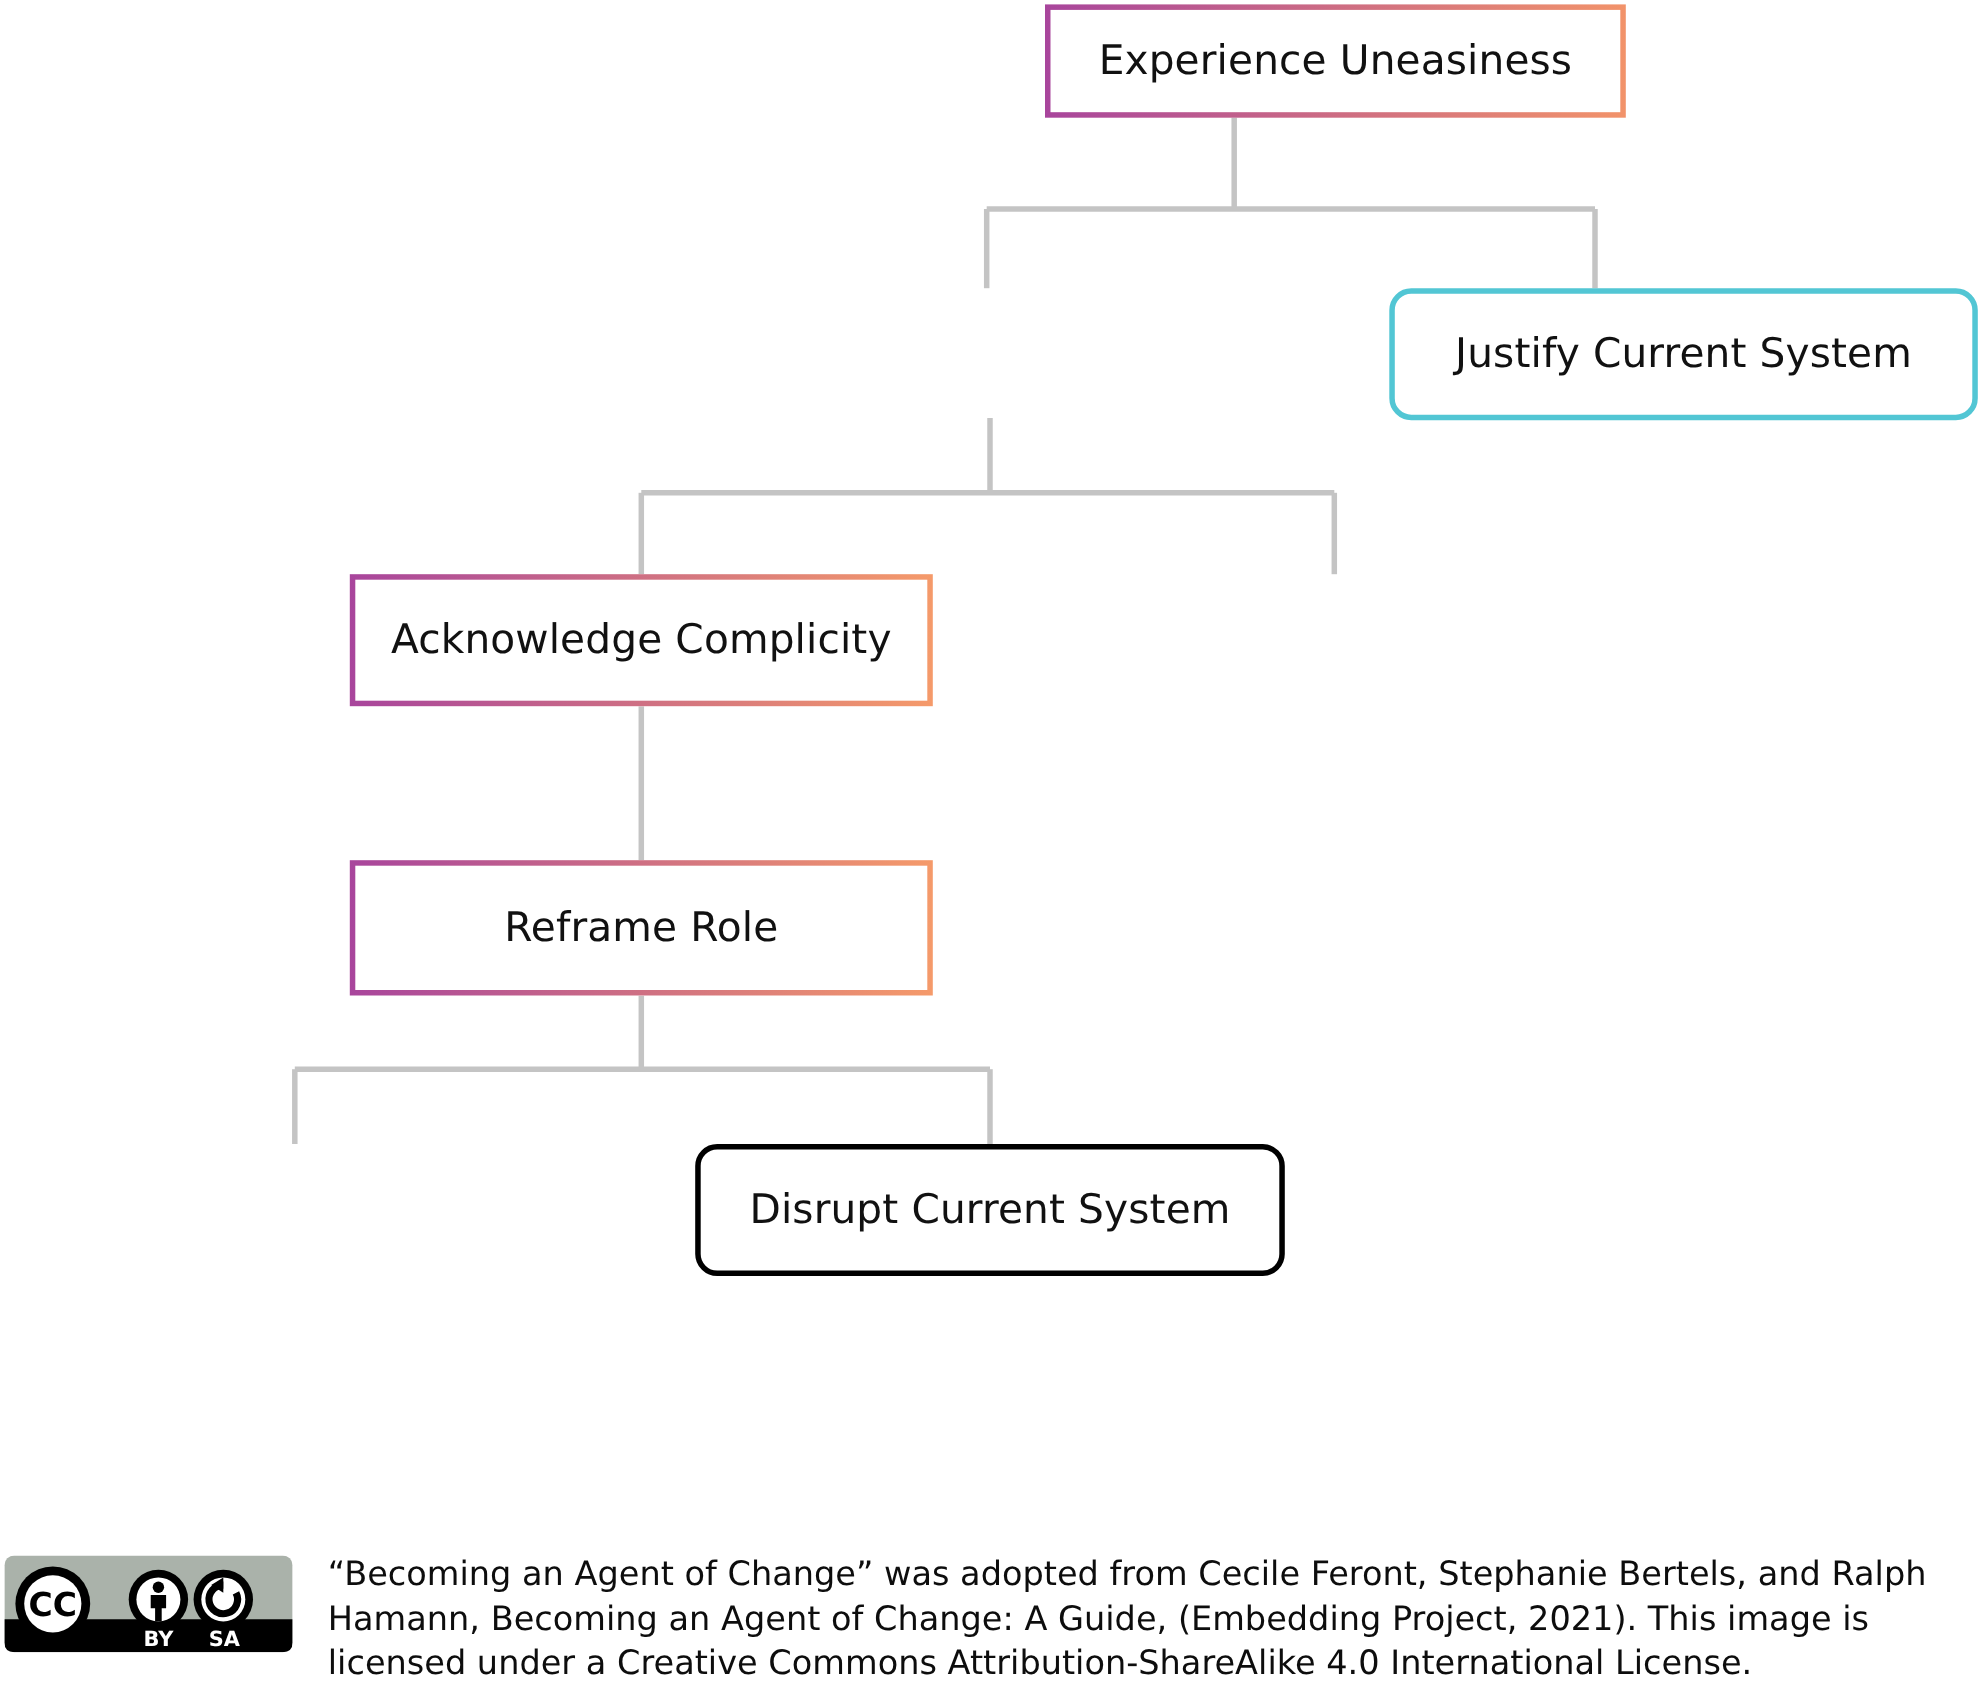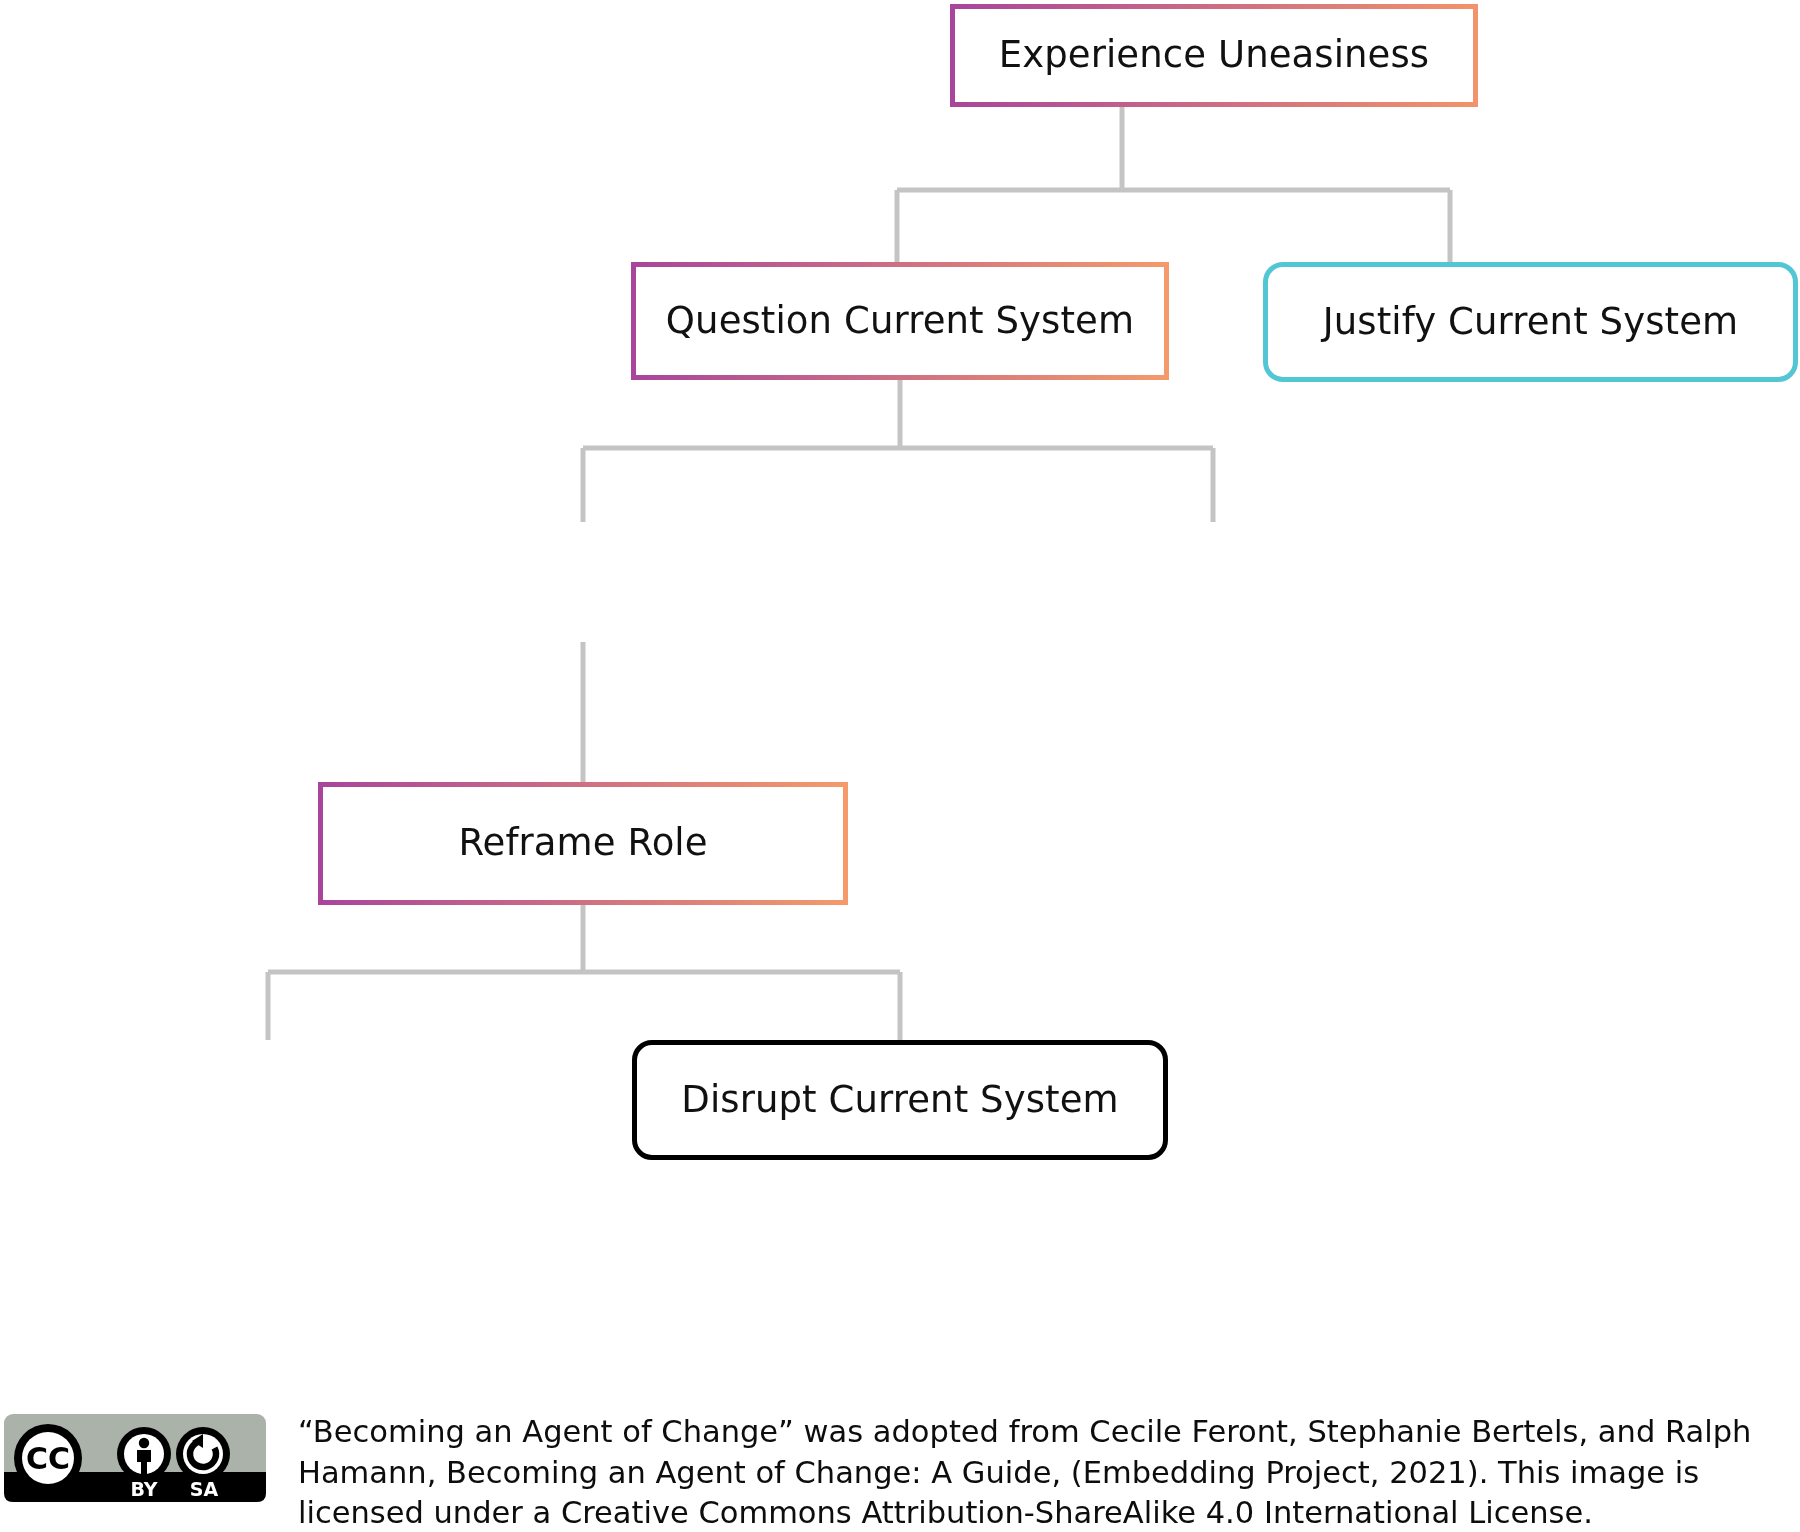--- a/index.html
+++ b/index.html
@@ -118,30 +118,30 @@
       <path d="M 900 972 L 900 1040"></path>
     </g>
   </svg>
 
   <div class="node grad" style="left:950px; top:4px; width:528px; height:103px; --g1:#a8459c; --g2:#f2936a;">
     <div class="inner">
       <span class="node-label">Experience Uneasiness</span>
     </div>
   </div>
 
-  <div class="node grad" style="left:631px; top:262px; width:538px; height:118px; --g1:#a8459c; --g2:#f59a6a;">
-    <div class="inner">
-      <span class="node-label">Question Current System</span>
-    </div>
-  </div>
 
   <div class="node solid" style="left:1263px; top:262px; width:535px; height:120px; border-color:#52c6d4;">
     <span class="node-label">Justify Current System</span>
   </div>
 
+  <div class="node grad" style="left:318px; top:522px; width:530px; height:120px; --g1:#a8459c; --g2:#f59a6a;">
+    <div class="inner">
+      <span class="node-label">Acknowledge Complicity</span>
+    </div>
+  </div>
 
 
   <div class="node grad" style="left:318px; top:782px; width:530px; height:123px; --g1:#a8459c; --g2:#f59a6a;">
     <div class="inner">
       <span class="node-label">Reframe Role</span>
     </div>
   </div>
 
 
   <div class="node solid" style="left:632px; top:1040px; width:536px; height:120px; border-color:#000000;">

